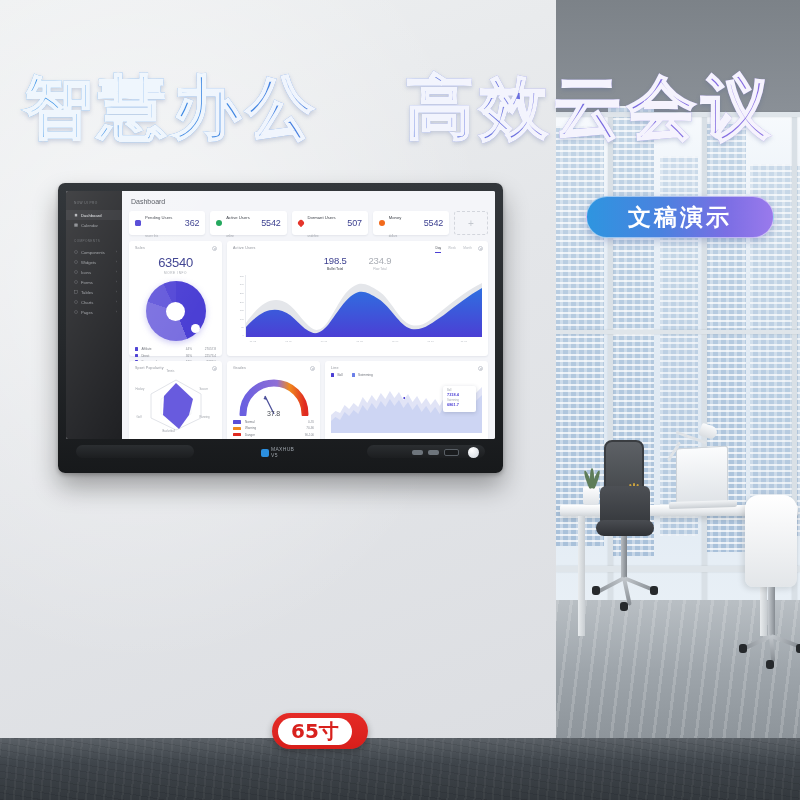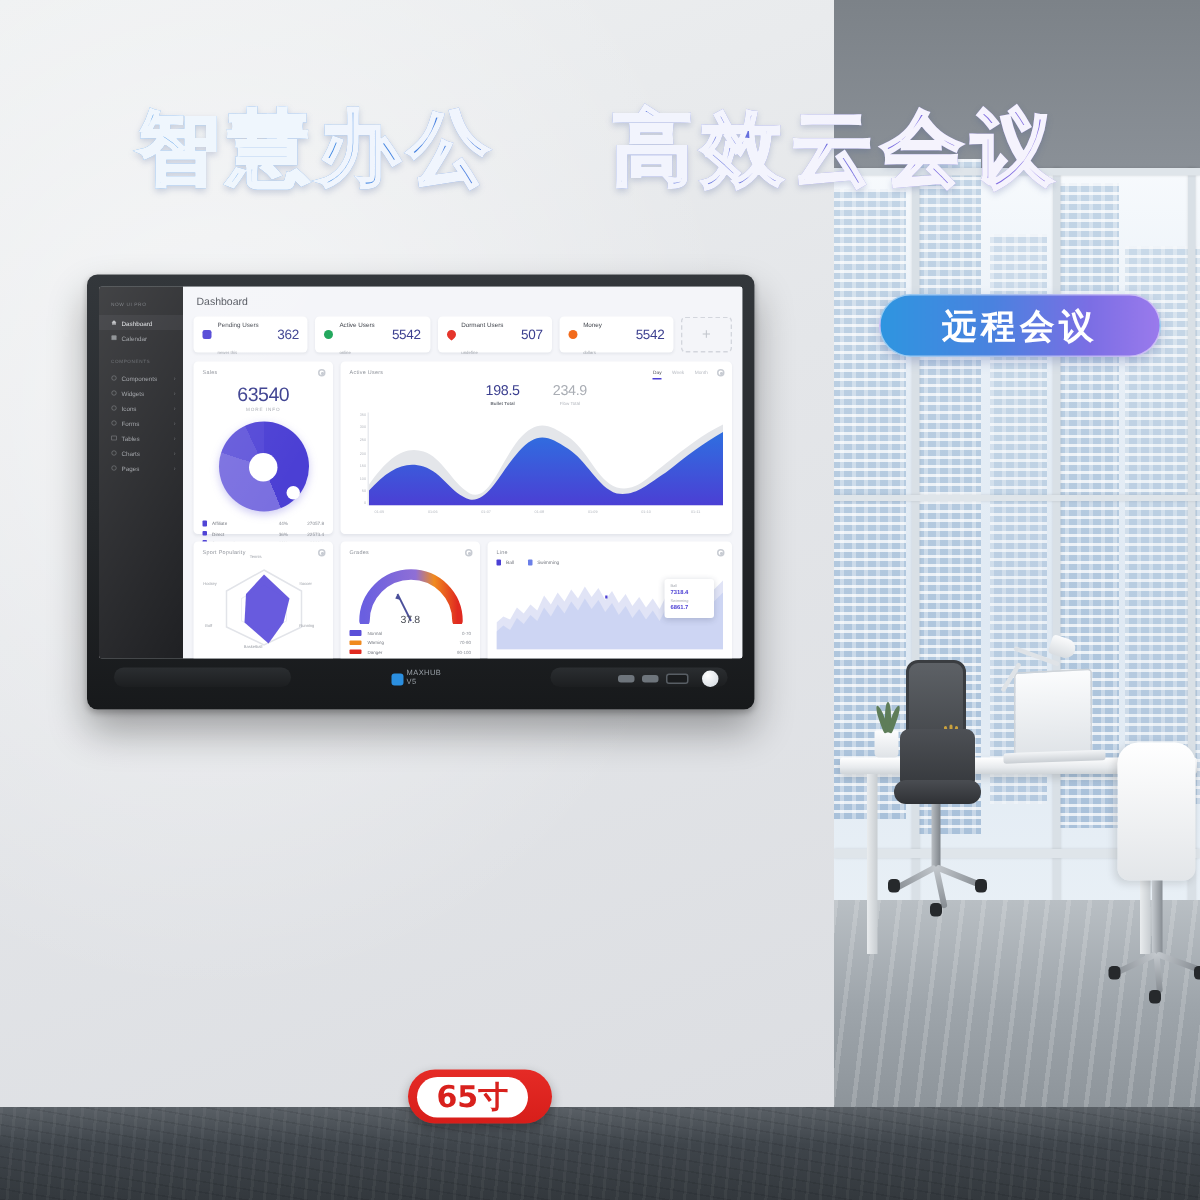--- a/index.html
+++ b/index.html
@@ -116,21 +116,21 @@
   .ch-w-back { position:absolute; left:745px; top:495px; width:52px; height:92px;
     background:linear-gradient(180deg,#ffffff,#e3e6e9); border-radius:14px 14px 8px 8px; box-shadow:-2px 2px 6px rgba(0,0,0,.12); }
   .ch-w-arm  { position:absolute; left:728px; top:545px; width:22px; height:42px;
     background:linear-gradient(180deg,#f6f7f8,#d6dادde); border-radius:12px 4px 4px 12px; }
   .ch-w-stem { position:absolute; left:768px; top:587px; width:7px; height:48px; background:linear-gradient(90deg,#c6cbd0,#868c92); }
 
   
   .headline {
     position:absolute; left:0; top:63px; width:800px;
     text-align:center;
-    font-size:54px; font-weight:700; letter-spacing:6px;
+    font-size:68px; font-weight:700; letter-spacing:6px;
     font-family:"DejaVu Sans","Liberation Sans",sans-serif;
     background:linear-gradient(90deg,#2f8fe6 0%,#3d86e2 28%,#5a76dd 52%,#7a6ae0 76%,#8b6ee3 100%);
     -webkit-background-clip:text; background-clip:text; color:transparent;
     -webkit-text-stroke:2px rgba(255,255,255,.92);
     paint-order:stroke fill;
     filter:drop-shadow(0 2px 2px rgba(60,80,140,.22));
     white-space:nowrap;
   }
   .headline .gap { display:inline-block; width:26px; }
 
@@ -367,21 +367,21 @@
 </div>
 
 <div class="headline">
   <span>智慧办公</span>
   <span class="gap"></span>
   <span>高效云会议</span>
 </div>
 
 <div class="pills">
   <div class="pill">
-    <span>远程会议</span>
+    <span>文稿演示</span>
   </div>
 </div>
 
 <div class="redbar">
   <span class="size">65寸</span>
 </div>
 
 <div class="tv">
   <div class="tv-screen">
     <div class="dash">

